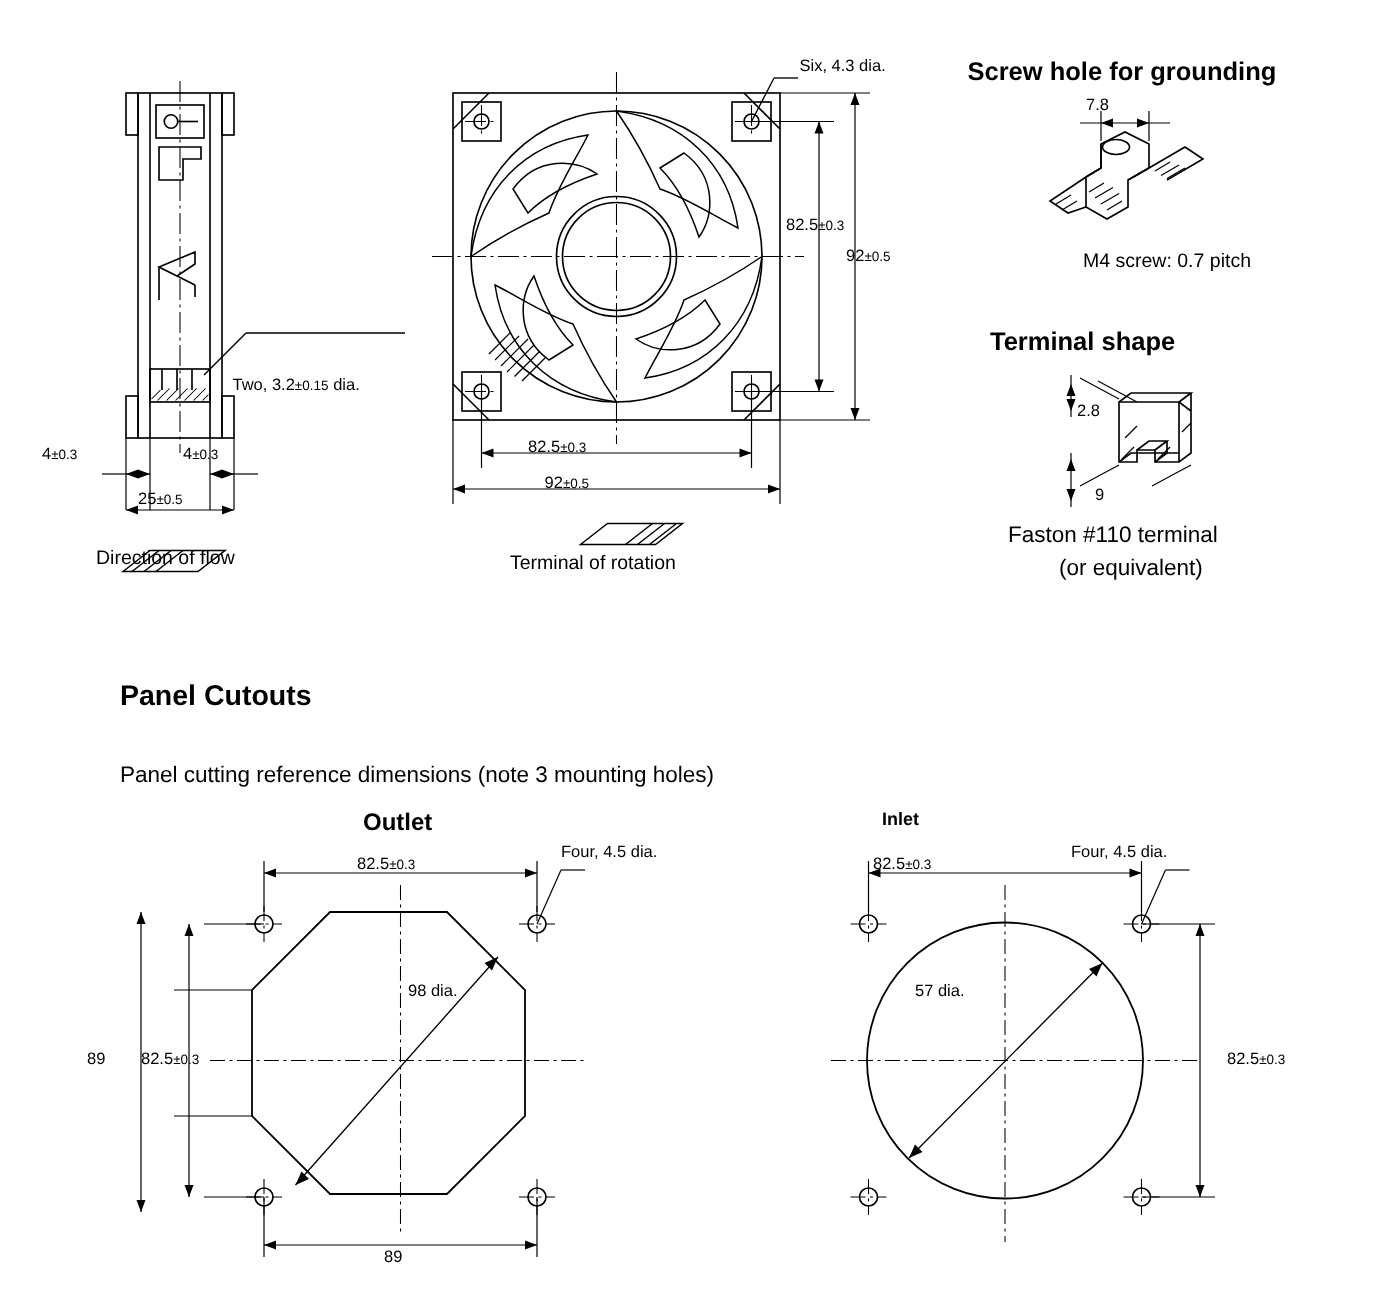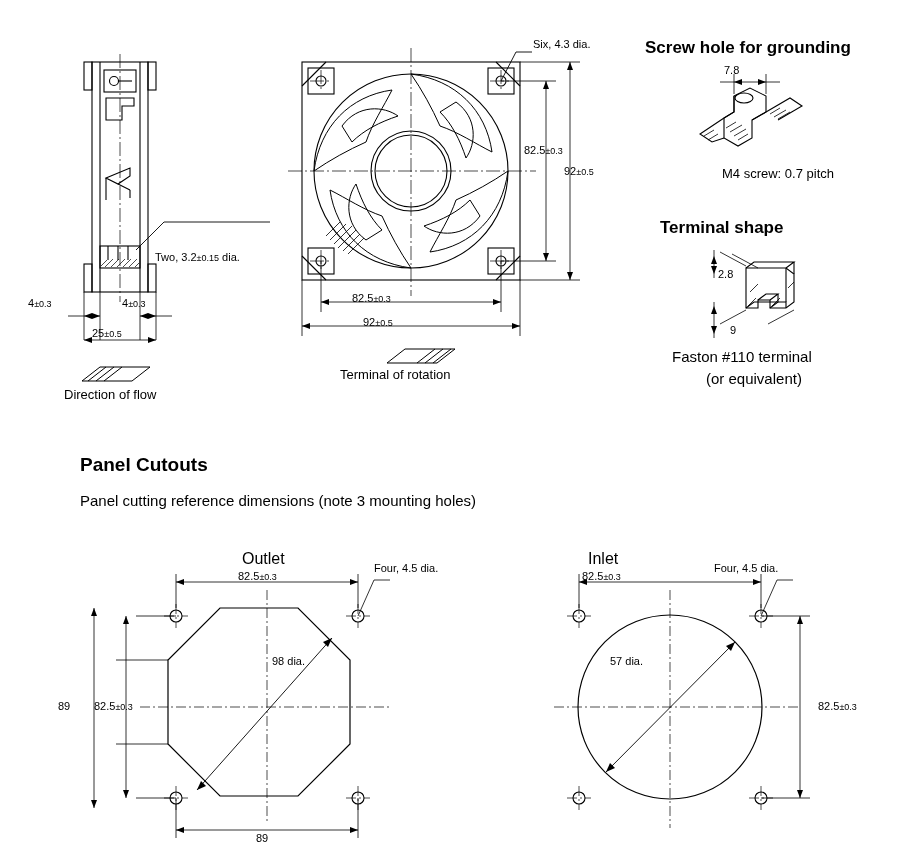--- a/index.html
+++ b/index.html
@@ -19,21 +19,21 @@
   .lbl {
     position: absolute;
     font-size: 13px;
     line-height: 1.15;
     white-space: nowrap;
     color: #000;
   }
   .lbl.small { font-size: 11px; }
   .h2 { font-size: 19px; font-weight: bold; text-align: right; }
   .h3 { font-size: 17px; font-weight: bold; }
-  .h4 { font-size: 14px; font-weight: normal; margin-top: 10px; }
+  .h4 { font-size: 14px; font-weight: bold; }
   svg { display: block; }
   .tol { font-size: 9px; vertical-align: baseline; }
 </style>
 </head>
 <body>
 
 <div class="abs" style="left:60px; top:50px; width:230px; height:360px;">
   <svg width="230" height="360" viewBox="0 0 230 360">
     <g fill="none" stroke="#000" stroke-width="1.1">
 
@@ -118,21 +118,21 @@
 <div class="abs" style="left:78px; top:363px;">
   <svg width="80" height="20" viewBox="0 0 80 20">
     <g stroke="#000" stroke-width="1" fill="none">
       <path d="M4 18 L22 4 L72 4 L54 18 Z"></path>
       <line x1="10" y1="18" x2="28" y2="4"></line>
       <line x1="18" y1="18" x2="36" y2="4"></line>
       <line x1="26" y1="18" x2="44" y2="4"></line>
     </g>
   </svg>
 </div>
-<div class="lbl" style="left:64px; top:388px;">Direction of flow</div>
+<div class="lbl" style="left:64px; top:365px;">Direction of flow</div>
 
 <div class="abs" style="left:280px; top:40px; width:320px; height:300px;">
   <svg width="320" height="300" viewBox="0 0 320 300">
     <g fill="none" stroke="#000" stroke-width="1.1">
 
       <rect x="22" y="22" width="218" height="218"></rect>
 
       <path d="M22 46 L46 22"></path>
       <path d="M216 22 L240 46"></path>
       <path d="M22 216 L46 240"></path>
@@ -325,21 +325,21 @@
       <polygon points="14,86 11,78 17,78"></polygon>
     </g>
   </svg>
 </div>
 <div class="lbl small" style="left:718px; top:232px;margin-top:36px;">2.8</div>
 <div class="lbl small" style="left:730px; top:324px;">9</div>
 <div class="lbl" style="left:672px; top:348px; font-size:15px;text-align:right;">Faston #110 terminal</div>
 <div class="lbl" style="left:706px; top:370px; font-size:15px;">(or equivalent)</div>
 
 <div class="lbl h2" style="left:80px; top:454px;">Panel Cutouts</div>
-<div class="lbl" style="left:80px; top:492px; font-size:15px;">Panel cutting reference dimensions (note 3 mounting holes)</div>
+<div class="lbl" style="left:80px; top:508px; font-size:15px;">Panel cutting reference dimensions (note 3 mounting holes)</div>
 
 <div class="lbl h4" style="left:242px; top:540px; font-size:16px;">Outlet</div>
 
 <div class="abs" style="left:60px; top:560px; width:380px; height:290px;">
   <svg width="380" height="290" viewBox="0 0 380 290">
 
     <g fill="none" stroke="#000" stroke-width="1.2">
       <path d="M160 48 L238 48 L290 100 L290 184 L238 236 L160 236 L108 184 L108 100 Z"></path>
     </g>
 
@@ -411,21 +411,21 @@
   </svg>
 </div>
 
 <div class="lbl small" style="left:238px; top:570px;">82.5<span class="tol">±0.3</span></div>
 <div class="lbl small" style="left:374px; top:562px;">Four, 4.5 dia.</div>
 <div class="lbl small" style="left:272px; top:655px;">98 dia.</div>
 <div class="lbl small" style="left:58px; top:700px;">89</div>
 <div class="lbl small" style="left:94px; top:700px;">82.5<span class="tol">±0.3</span></div>
 <div class="lbl small" style="left:256px; top:832px;">89</div>
 
-<div class="lbl h4" style="left:588px; top:540px; font-size:16px;">Inlet</div>
+<div class="lbl h4" style="left:588px; top:540px; font-size:12px;">Inlet</div>
 
 <div class="abs" style="left:470px; top:560px; width:400px; height:290px;">
   <svg width="400" height="290" viewBox="0 0 400 290">
 
     <g fill="none" stroke="#000" stroke-width="1.2">
       <circle cx="200" cy="147" r="92"></circle>
     </g>
 
     <g fill="none" stroke="#000" stroke-width="1.1">
       <circle cx="109" cy="56" r="6"></circle>

